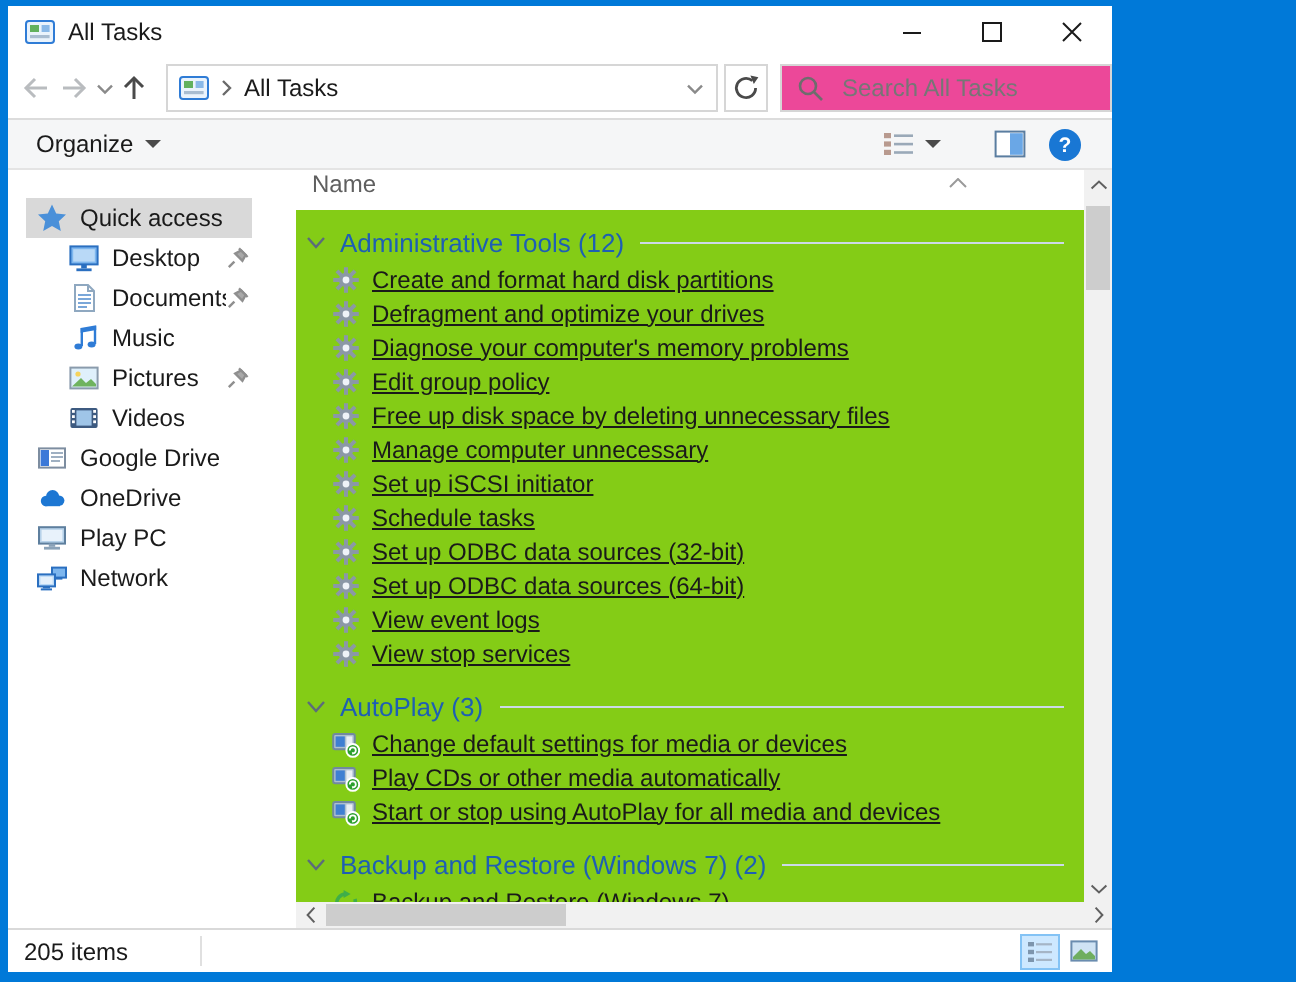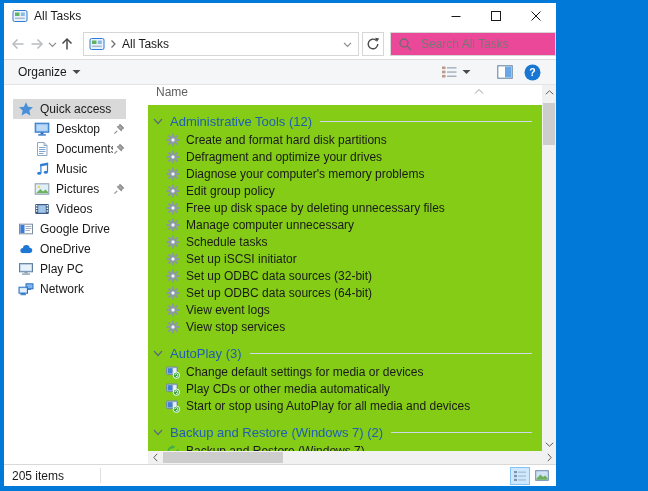--- a/index.html
+++ b/index.html
@@ -54,21 +54,21 @@
   .colheader .label{margin-left:8px;}
   .sort-caret{position:absolute;left:326px;top:4px;}
   .viewport{position:absolute;left:0;top:20px;right:14px;bottom:13px;overflow:hidden;background:#84cc16;}
 
   .group-header{display:flex;align-items:center;height:20px;margin-top:8px;color:#1e5fb4;font-size:13px;}
   .group-header:first-child{margin-top:6px;}
   .gchev{margin-left:5px;}
   .gname{margin-left:7px;white-space:nowrap;}
   .gline{flex:1;height:1px;background:#ccd9e8;margin:0 10px 0 8px;}
   .item-row{height:17px;display:flex;align-items:center;padding-left:18px;}
-  .item-label{margin-left:6px;white-space:nowrap;}
+  .item-label{margin-left:6px;white-space:nowrap;text-decoration:underline;}
 
   
   .vscroll{position:absolute;right:0;top:0;bottom:13px;width:14px;background:#f1f1f1;display:flex;flex-direction:column;align-items:center;}
   .vs-btn{height:14px;width:14px;display:flex;align-items:center;justify-content:center;}
   .vs-thumb{width:12px;height:42px;background:#cdcdcd;margin-top:4px;}
   .vs-spacer{flex:1;}
   .hscroll{position:absolute;left:0;right:0;bottom:0;height:13px;background:#f1f1f1;display:flex;align-items:center;}
   .hs-btn{width:14px;height:13px;display:flex;align-items:center;justify-content:center;}
   .hs-thumb{width:120px;height:11px;background:#cdcdcd;margin-left:1px;}
   .hs-spacer{flex:1;}
@@ -519,36 +519,36 @@
                 <g fill="#8b98a6">
                   <rect x="6" y="0.6" width="2" height="12.8"></rect>
                   <rect x="0.6" y="6" width="12.8" height="2"></rect>
                   <rect x="6" y="0.6" width="2" height="12.8" transform="rotate(45 7 7)"></rect>
                   <rect x="6" y="0.6" width="2" height="12.8" transform="rotate(-45 7 7)"></rect>
                   <circle cx="7" cy="7" r="3.6"></circle>
                 </g>
                 <circle cx="7" cy="7" r="1.7" fill="#eef3f8"></circle>
               </svg>
             </span>
+            <span class="item-label">Set up iSCSI initiator</span>
+          </div>
+          <div class="item-row">
+            <span class="icon ">
+              <svg width="14" height="14" viewBox="0 0 14 14">
+                <g fill="#8b98a6">
+                  <rect x="6" y="0.6" width="2" height="12.8"></rect>
+                  <rect x="0.6" y="6" width="12.8" height="2"></rect>
+                  <rect x="6" y="0.6" width="2" height="12.8" transform="rotate(45 7 7)"></rect>
+                  <rect x="6" y="0.6" width="2" height="12.8" transform="rotate(-45 7 7)"></rect>
+                  <circle cx="7" cy="7" r="3.6"></circle>
+                </g>
+                <circle cx="7" cy="7" r="1.7" fill="#eef3f8"></circle>
+              </svg>
+            </span>
             <span class="item-label">Schedule tasks</span>
-          </div>
-          <div class="item-row">
-            <span class="icon ">
-              <svg width="14" height="14" viewBox="0 0 14 14">
-                <g fill="#8b98a6">
-                  <rect x="6" y="0.6" width="2" height="12.8"></rect>
-                  <rect x="0.6" y="6" width="12.8" height="2"></rect>
-                  <rect x="6" y="0.6" width="2" height="12.8" transform="rotate(45 7 7)"></rect>
-                  <rect x="6" y="0.6" width="2" height="12.8" transform="rotate(-45 7 7)"></rect>
-                  <circle cx="7" cy="7" r="3.6"></circle>
-                </g>
-                <circle cx="7" cy="7" r="1.7" fill="#eef3f8"></circle>
-              </svg>
-            </span>
-            <span class="item-label">Set up iSCSI initiator</span>
           </div>
           <div class="item-row">
             <span class="icon ">
               <svg width="14" height="14" viewBox="0 0 14 14">
                 <g fill="#8b98a6">
                   <rect x="6" y="0.6" width="2" height="12.8"></rect>
                   <rect x="0.6" y="6" width="12.8" height="2"></rect>
                   <rect x="6" y="0.6" width="2" height="12.8" transform="rotate(45 7 7)"></rect>
                   <rect x="6" y="0.6" width="2" height="12.8" transform="rotate(-45 7 7)"></rect>
                   <circle cx="7" cy="7" r="3.6"></circle>

